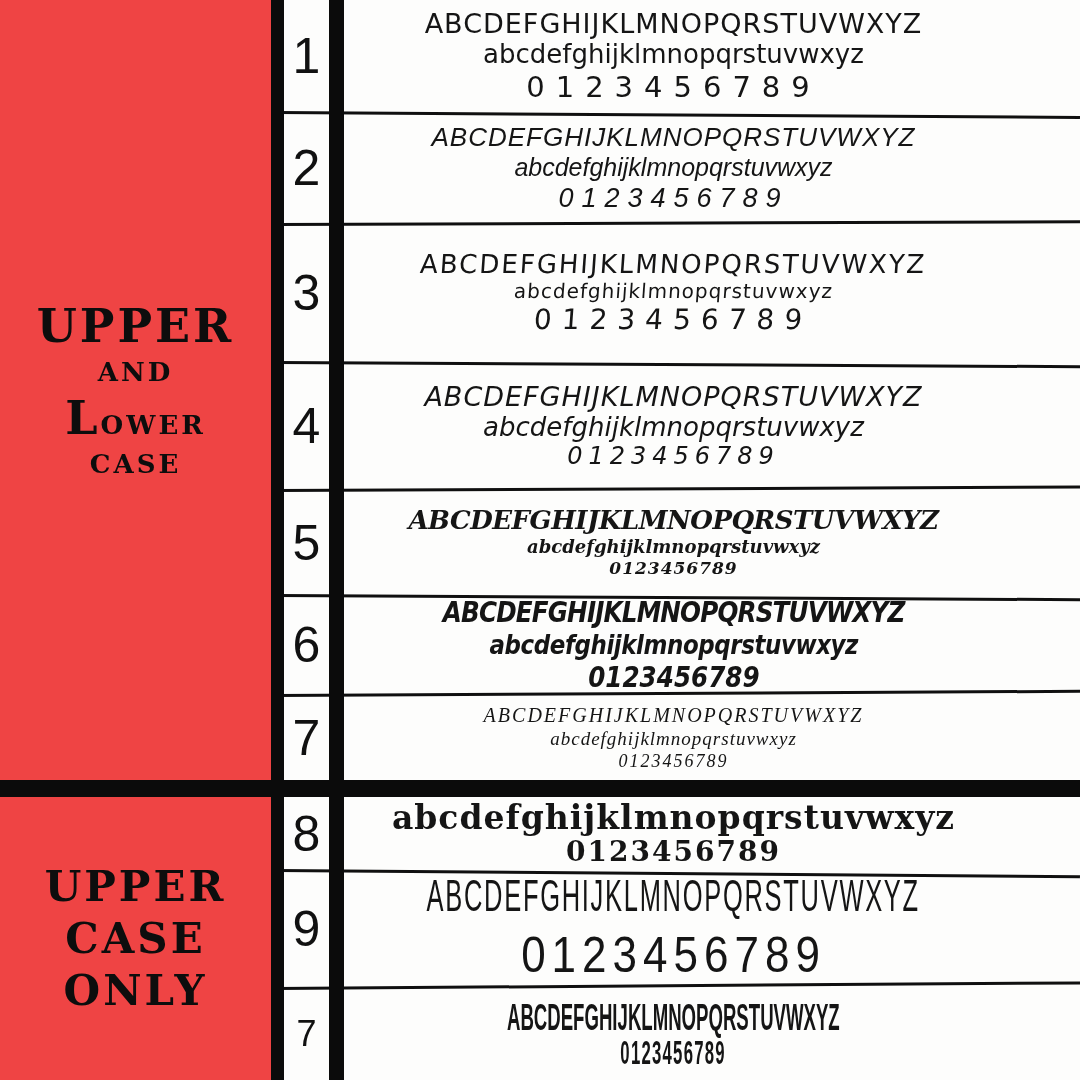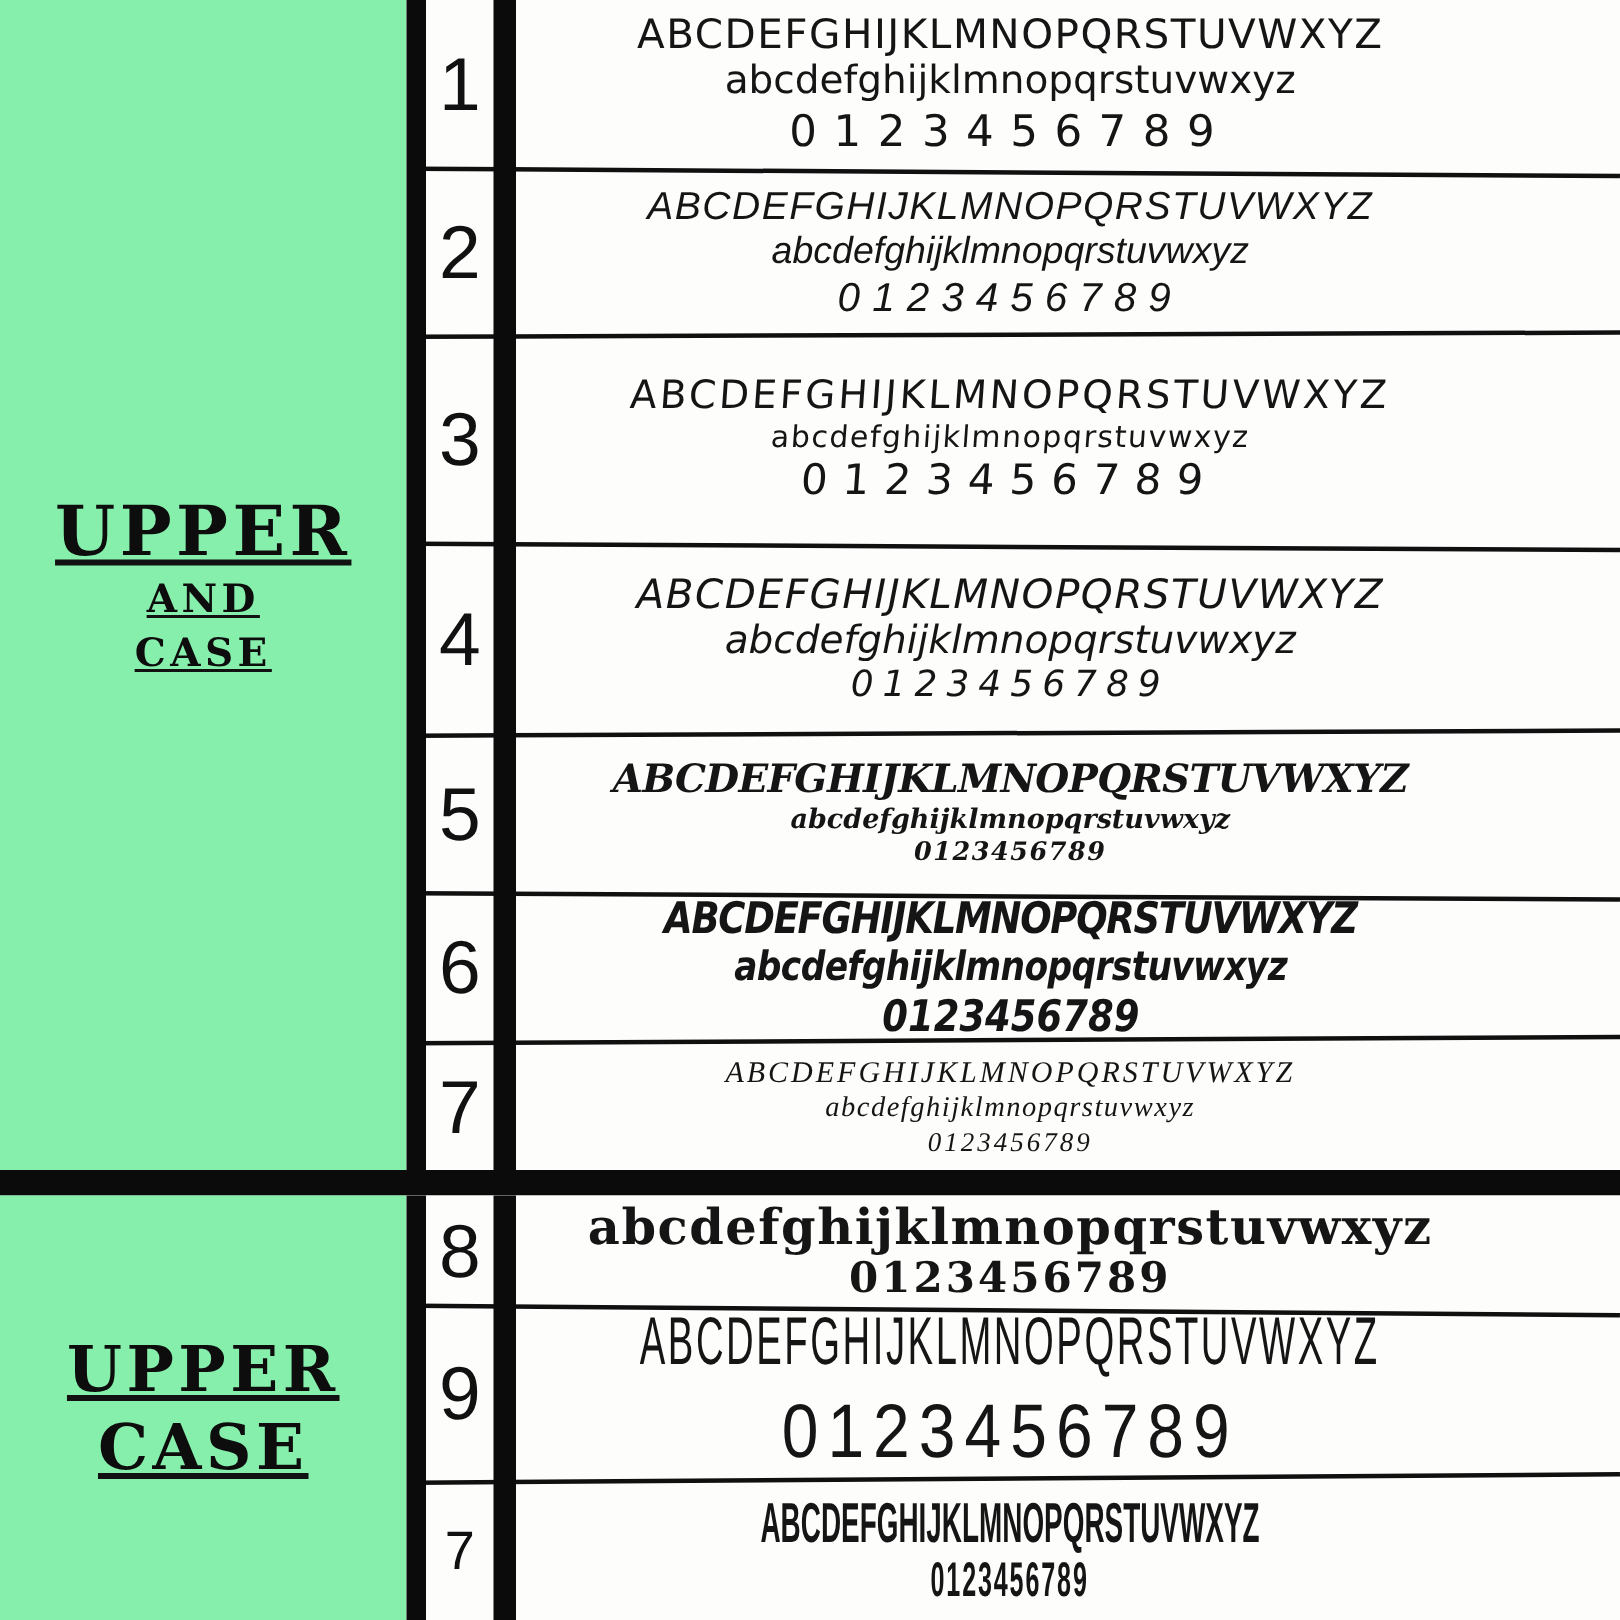--- a/index.html
+++ b/index.html
@@ -5,22 +5,21 @@
   html,body{margin:0;padding:0;background:#e9e9e7;}
   .poster{
     width:1080px;height:1080px;position:relative;overflow:hidden;
     background:#f8f8f6;color:#121212;
     font-family:"Liberation Sans",sans-serif;
   }
   .sec{display:flex;width:100%;}
   .label-col{
     width:271px;flex:0 0 271px;display:flex;flex-direction:column;
     align-items:center;justify-content:center;gap:10px;
-    background:#86efac;
-    text-decoration:underline;
+    background:#ef4444;
   }
   .lbl{
     font-family:"DejaVu Serif",serif;font-weight:700;letter-spacing:3px;
     color:#0d0d0d;line-height:1;white-space:nowrap;
   }
   .lbl-big{font-size:46px;}
   .lbl-small{font-size:26px;}
   .lbl-cap1::first-letter{font-size:46px;}
   .lbl-big2{font-size:42px;}
 
@@ -103,20 +102,21 @@
 </style>
 </head>
 <body>
 
 <div class="poster">
 
   <section class="sec" style="height:780px">
     <div class="label-col">
       <div class="lbl lbl-big">UPPER</div>
       <div class="lbl lbl-small">AND</div>
+      <div class="lbl lbl-small lbl-cap1">LOWER</div>
       <div class="lbl lbl-small">CASE</div>
     </div>
     <div class="rightpart">
       <div class="rows">
 
         <div class="row f1" style="height:112px">
           <div class="num">1</div>
           <div class="content">
             <div class="ln l1">ABCDEFGHIJKLMNOPQRSTUVWXYZ</div>
             <div class="ln l2">abcdefghijklmnopqrstuvwxyz</div>
@@ -183,20 +183,21 @@
       <div class="vbar b2"></div>
     </div>
   </section>
 
   <div class="hbar"></div>
 
   <section class="sec" style="height:283px">
     <div class="label-col">
       <div class="lbl lbl-big2">UPPER</div>
       <div class="lbl lbl-big2">CASE</div>
+      <div class="lbl lbl-big2">ONLY</div>
     </div>
     <div class="rightpart">
       <div class="rows">
 
         <div class="row f8" style="height:73px">
           <div class="num">8</div>
           <div class="content">
             <div class="ln l1">abcdefghijklmnopqrstuvwxyz</div>
             <div class="ln l2">0123456789</div>
           </div>

